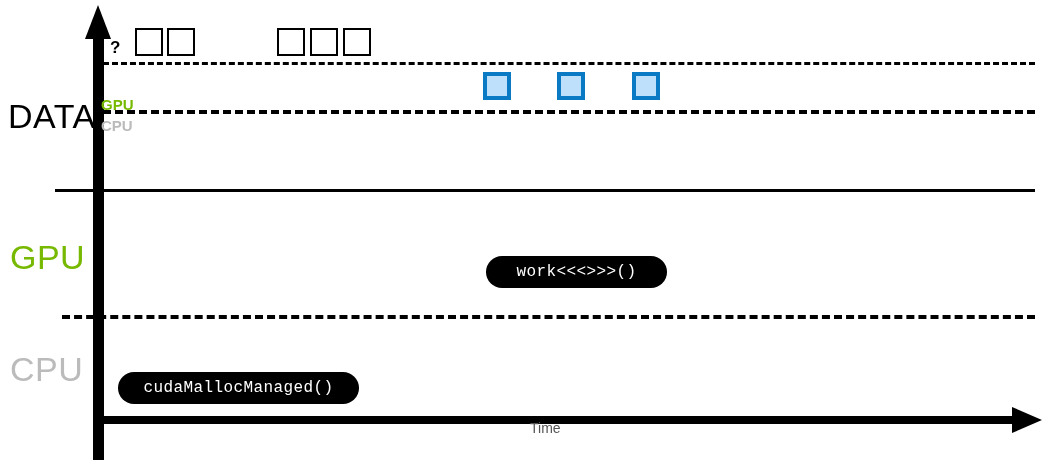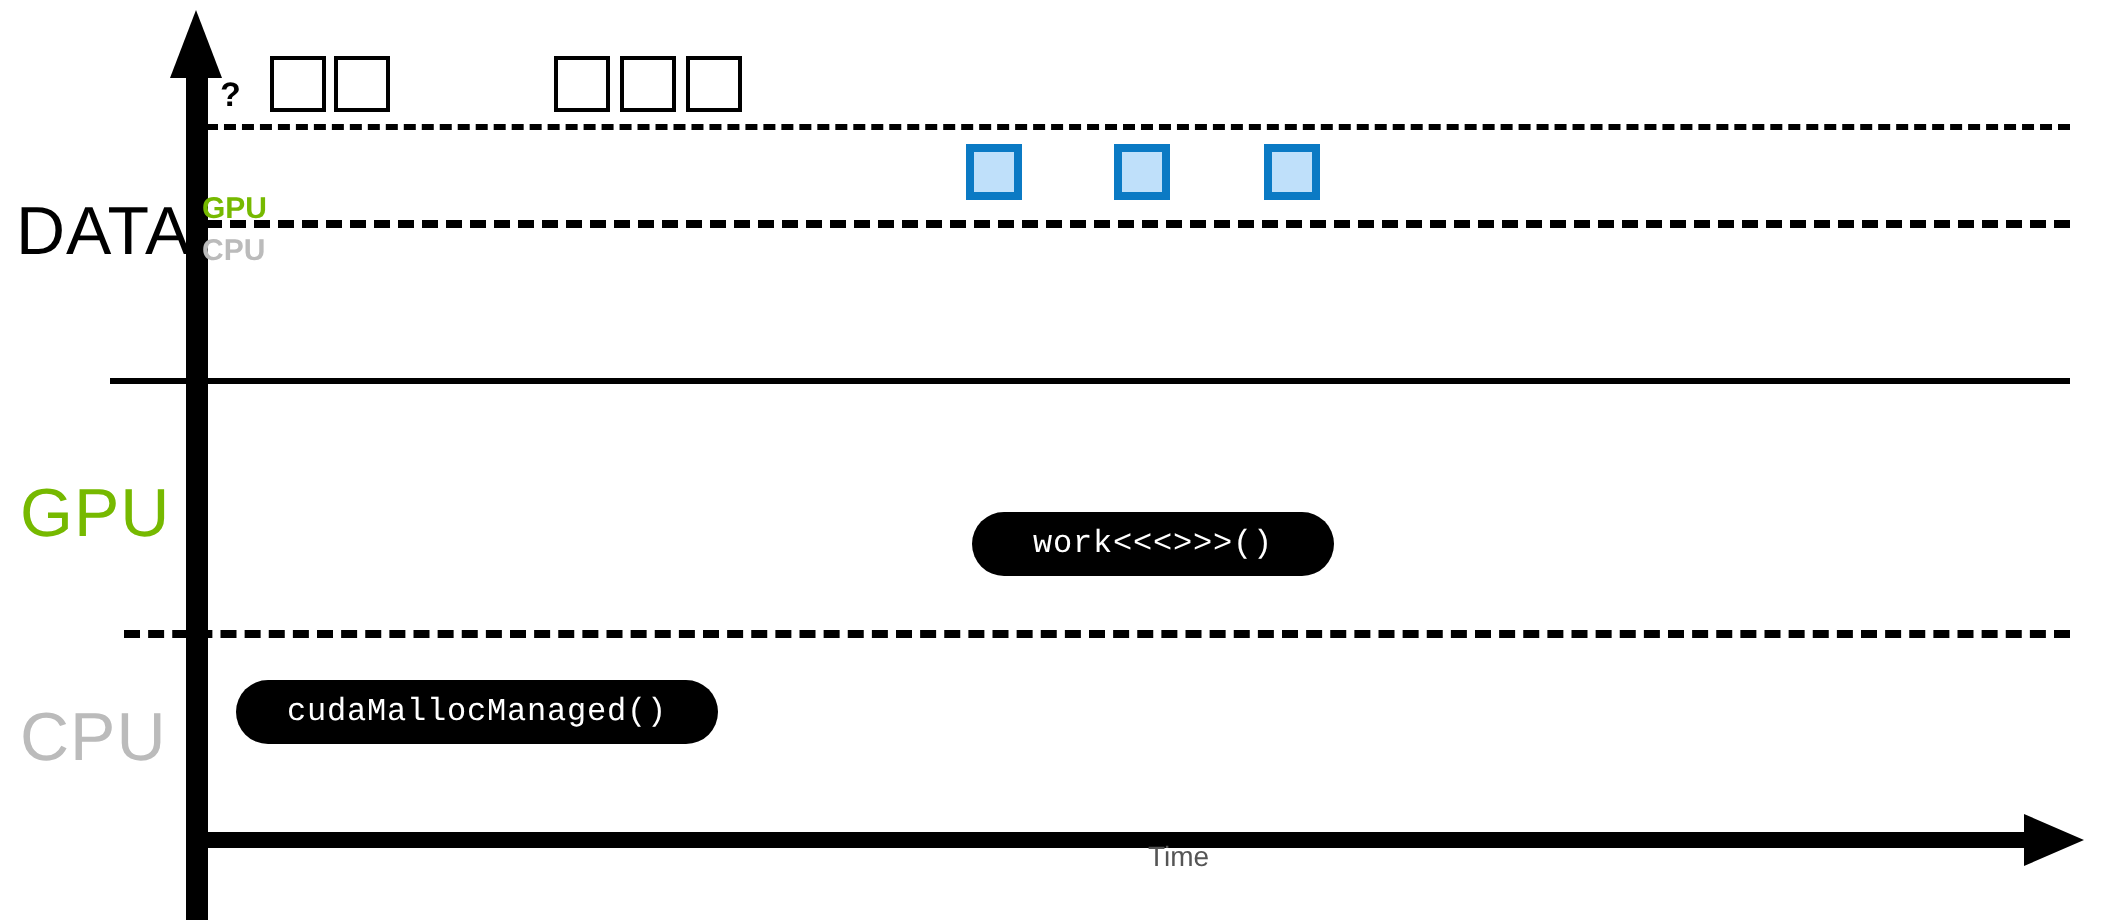--- a/index.html
+++ b/index.html
@@ -132,21 +132,21 @@
 </head>
 <body>
 
 <div id="stage">
 
   <div class="v-axis-head" style="left:85px; top:5px;"></div>
   <div class="v-axis-line" style="left:93px; top:36px; width:11px; height:424px;"></div>
 
   <div class="h-axis-line" style="left:98px; top:416px; width:916px; height:8px;"></div>
   <div class="h-axis-head" style="left:1012px; top:407px;"></div>
-  <div class="time-label" style="left:530px; top:420px;margin-left:44px;">Time</div>
+  <div class="time-label" style="left:530px; top:420px;">Time</div>
 
   <div class="rule-dashed thin" style="left:103px; top:62px; width:932px;"></div>
 
   <div class="rule-dashed" style="left:103px; top:110px; width:932px;"></div>
 
   <div class="rule-solid" style="left:55px; top:189px; width:980px;"></div>
 
   <div class="rule-dashed" style="left:62px; top:315px; width:973px;"></div>
 
   <div class="row-label big label-data" style="left:8px; top:97px;">DATA</div>
@@ -163,15 +163,15 @@
   <div class="page unallocated" style="left:277px; top:28px;"></div>
   <div class="page unallocated" style="left:310px; top:28px;"></div>
   <div class="page unallocated" style="left:343px; top:28px;"></div>
 
   <div class="page gpu-resident" style="left:483px; top:72px;"></div>
   <div class="page gpu-resident" style="left:557px; top:72px;"></div>
   <div class="page gpu-resident" style="left:632px; top:72px;"></div>
 
   <div class="code-box" style="left:486px; top:256px; width:181px; height:32px;">work&lt;&lt;&lt;&gt;&gt;&gt;()</div>
 
-  <div class="code-box" style="left:118px; top:340px; width:241px; height:32px;">cudaMallocManaged()</div>
+  <div class="code-box" style="left:118px; top:372px; width:241px; height:32px;">cudaMallocManaged()</div>
 
 </div>
 
 </body></html>

